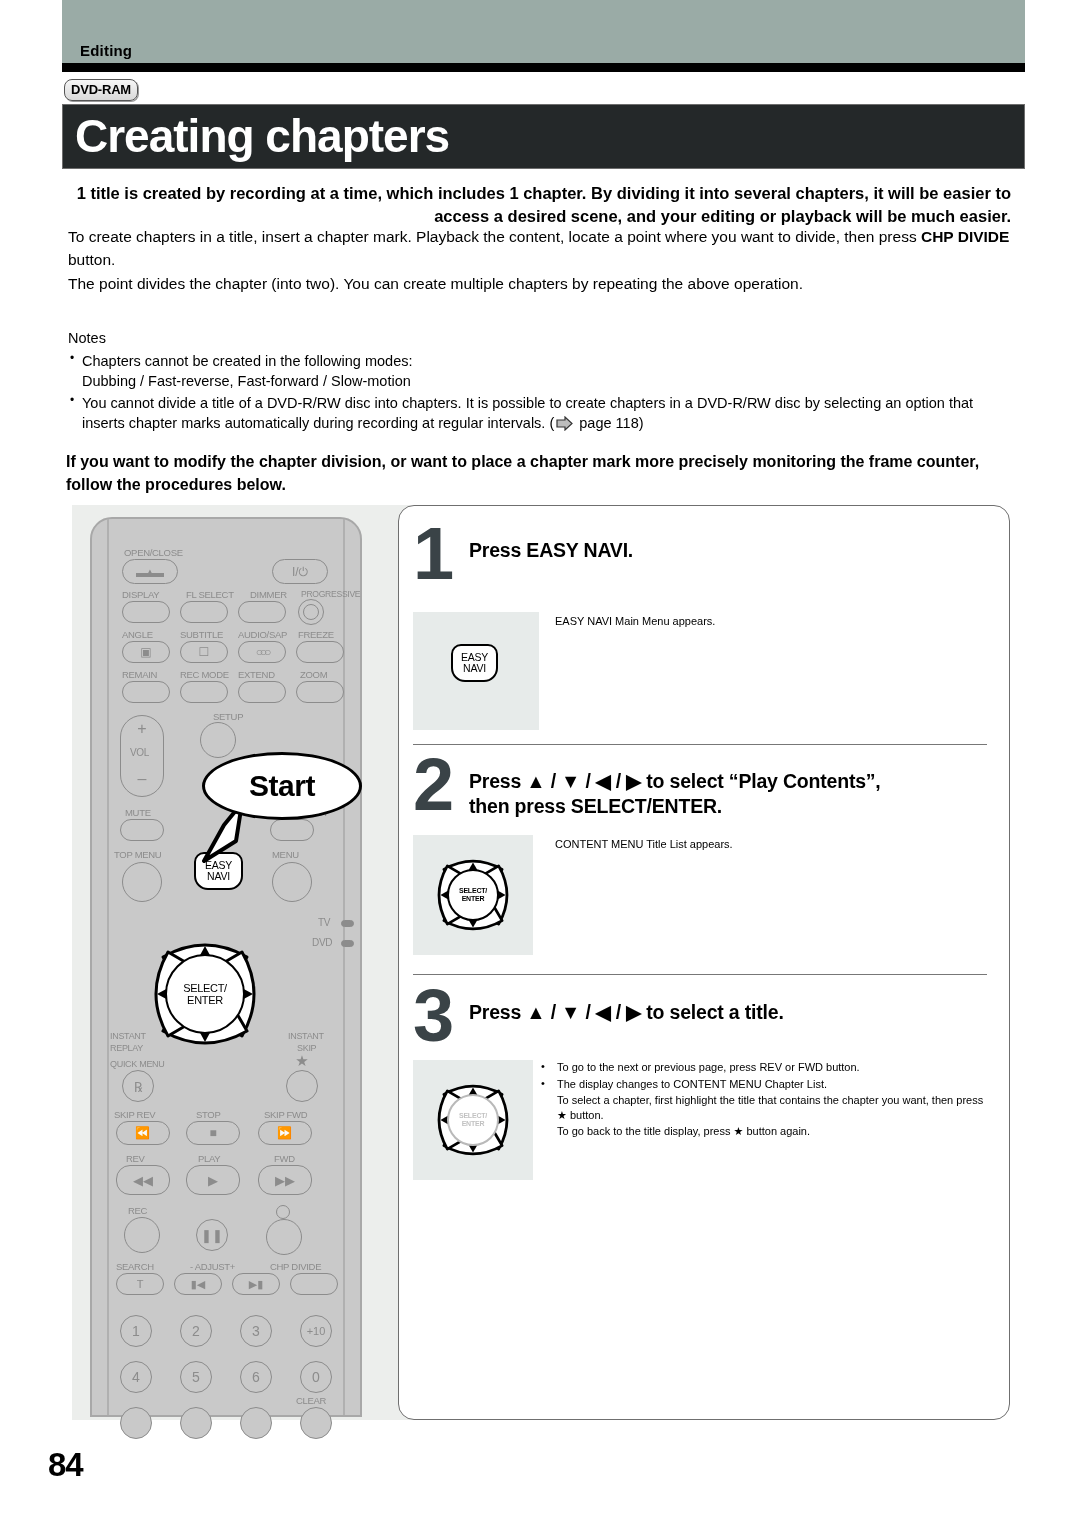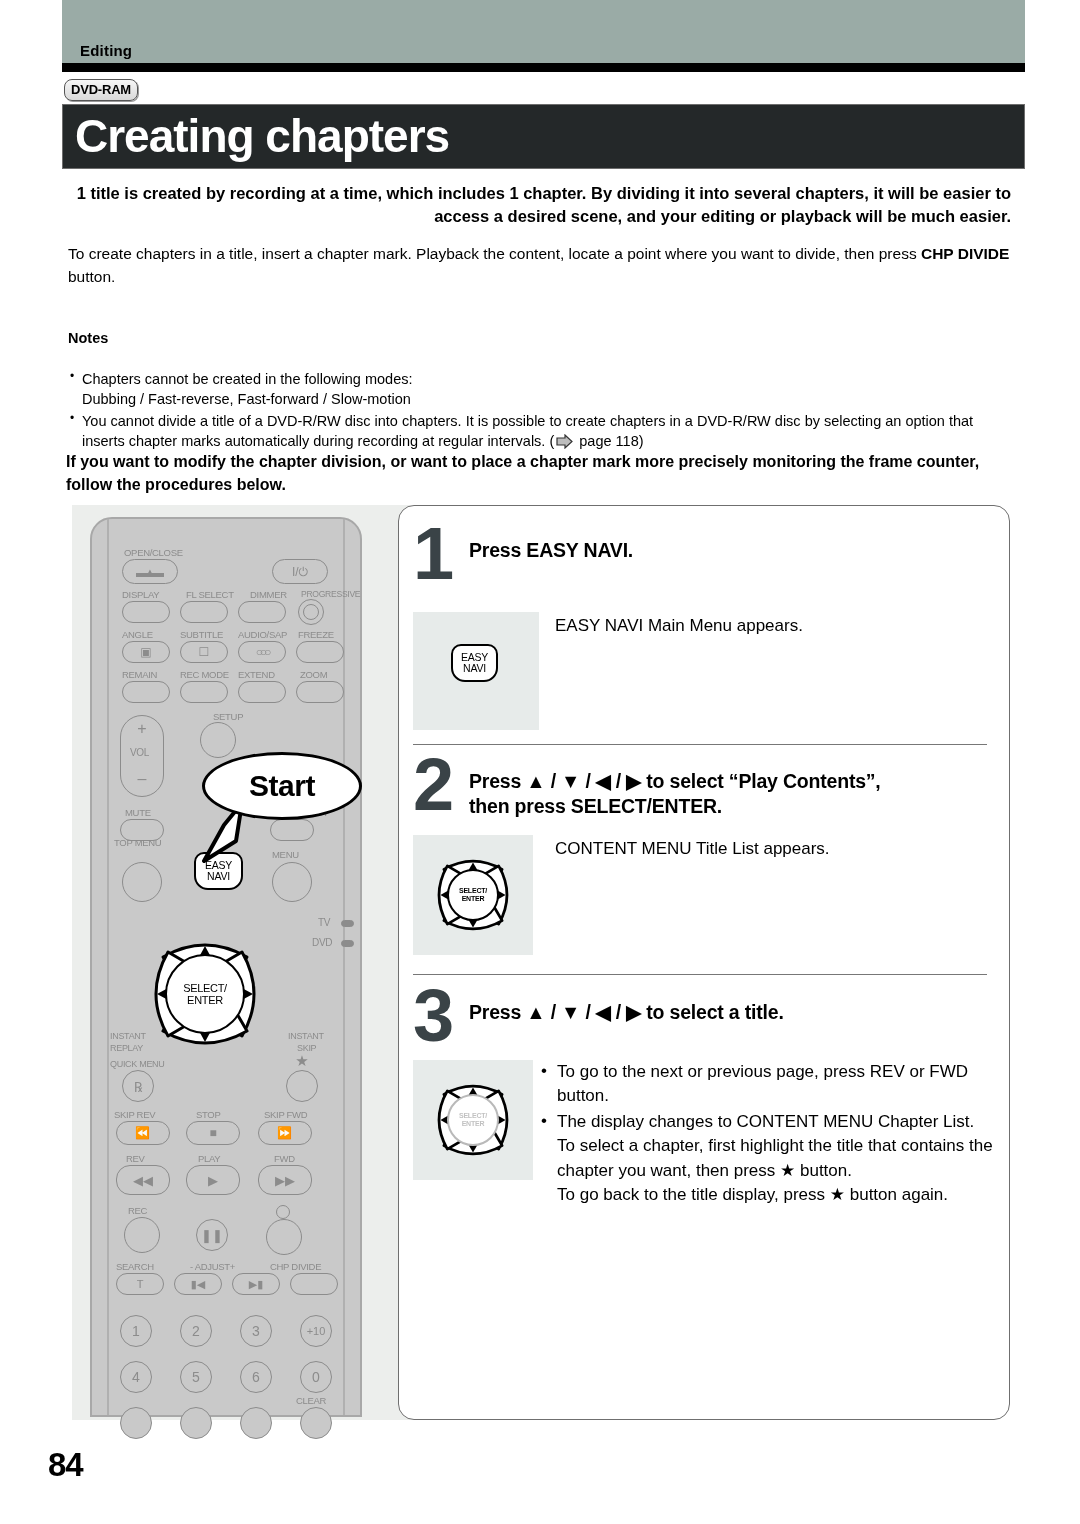--- a/index.html
+++ b/index.html
@@ -47,30 +47,30 @@
     margin:0; color:#fff; font-size:46px; font-weight:bold;
     letter-spacing:-1px; line-height:63px; padding-left:12px;
   }
 
   
   .lead{
     position:absolute; left:66px; top:182px; width:945px;
     font-size:16.5px; font-weight:bold; line-height:1.42;text-align:right;
   }
   .para{
-    position:absolute; left:68px; top:243px; width:945px;
+    position:absolute; left:68px; top:226px; width:945px;
     font-size:15.5px; line-height:1.47;
   }
   .para .l3{ margin-top:1px; }
 
   .notes{
     position:absolute; left:68px; top:328px; width:950px;
     font-size:14.5px; line-height:1.42;
   }
-  .notes .nhdr{ font-weight:bold; font-size:14.5px; margin-bottom:20px;}
+  .notes .nhdr{ font-weight:normal; font-size:14.5px; margin-bottom:2px;}
   .notes ul{ margin:0; padding:0; list-style:none; }
   .notes li{ position:relative; padding-left:14px; margin-bottom:1px; }
   .notes li:before{
     content:"\2022"; position:absolute; left:2px; top:-1px; font-size:12px;
   }
   .notes .sub{ display:block; }
 
   .arrowglyph{
     display:inline-block; width:17px; height:15px; vertical-align:-3px;
     position:relative; margin:0 2px;
@@ -161,21 +161,21 @@
   .step .head{
     position:absolute; left:70px; top:18px; width:528px;
     font-size:19.5px; font-weight:bold; line-height:1.28; letter-spacing:-.2px;
   }
   .step .thumb{
     position:absolute; left:14px;
     background:#e7ebea;
   }
   .step .body{
     position:absolute;
-    font-size:17px; line-height:1.44;
+    font-size:11px; line-height:1.44;
   }
   .divider{
     position:absolute; left:14px; width:574px; height:0;
     border-top:1.4px solid #777;
   }
 
   .blist{ margin:0; padding:0; list-style:none; }
   .blist li{ position:relative; padding-left:20px; margin-bottom:1px;}
   .blist li:before{
     content:"\2022"; position:absolute; left:4px; top:-1px;
@@ -218,20 +218,21 @@
 <div class="titlebar">
   <h1>Creating chapters</h1>
 </div>
 
 <div class="lead">1 title is created by recording at a time, which includes 1 chapter.  By dividing it into several chapters, it will be easier to access a desired scene, and your editing or playback will be much easier.</div>
 
 <div class="para">
   <div>
     <span>To create chapters in a title, insert a chapter mark. Playback the content, locate a point where you want to divide, then press </span><b>CHP DIVIDE</b><span> button.</span>
   </div>
+  <div class="l3">The point divides the chapter (into two). You can create multiple chapters by repeating the above operation.</div>
 </div>
 
 <div class="notes">
   <div class="nhdr">Notes</div>
   <ul>
     <li>
       <span>Chapters cannot be created in the following modes:</span>
       <span class="sub">Dubbing / Fast-reverse, Fast-forward / Slow-motion</span>
     </li>
     <li>
@@ -293,21 +294,21 @@
     <div class="rbtn" style="left:28px; top:196px; width:44px; height:82px; border-radius:22px;"></div>
     <div class="icn" style="left:28px; top:198px; width:44px; height:24px; font-size:16px; color:#8c8c8c;">+</div>
     <div class="rlbl" style="left:38px; top:228px; font-size:10px;">VOL</div>
     <div class="icn" style="left:28px; top:248px; width:44px; height:24px; font-size:16px; color:#8c8c8c;">–</div>
 
     <div class="rlbl" style="left:33px; top:288px;">MUTE</div>
     <div class="rbtn" style="left:28px; top:300px; width:44px; height:22px;"></div>
     <div class="rlbl" style="left:172px; top:288px;">INPUT SELECT</div>
     <div class="rbtn" style="left:178px; top:300px; width:44px; height:22px;"></div>
 
-    <div class="rlbl" style="left:22px; top:318px;">TOP MENU</div>
+    <div class="rlbl" style="left:22px; top:330px;">TOP MENU</div>
     <div class="rbtn round" style="left:30px; top:343px; width:40px; height:40px;"></div>
     <div class="rlbl" style="left:180px; top:330px;">MENU</div>
     <div class="rbtn round" style="left:180px; top:343px; width:40px; height:40px;"></div>
 
     <div class="easynavi-rem">
       <span>EASY</span>
       <span>NAVI</span>
     </div>
 
     <svg class="callout-tail" viewBox="0 0 60 62">

